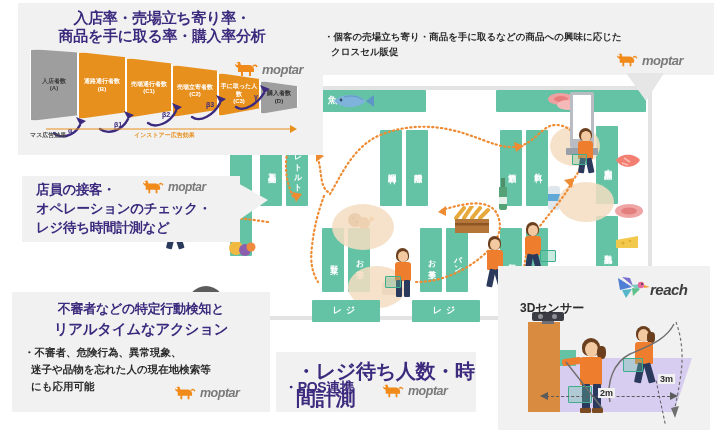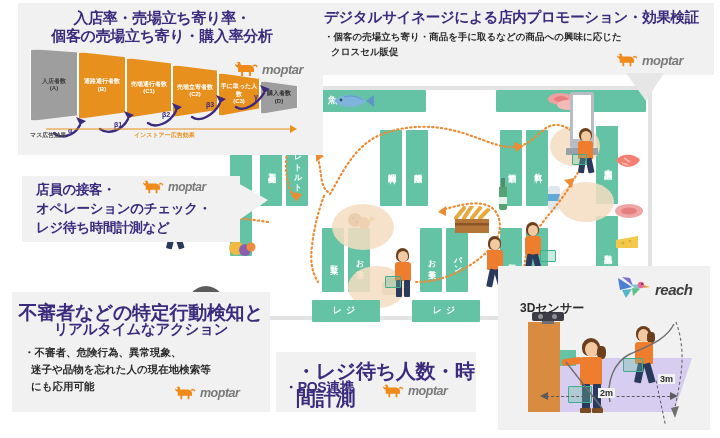--- a/index.html
+++ b/index.html
@@ -10,21 +10,21 @@
   }
   .panel{position:absolute;background:#f1f1f1;}
   .hd{color:#3b2a7d;font-weight:bold;letter-spacing:-0.3px;}
   .body-txt{color:#2b2b2b;font-weight:bold;font-family:Liberation Serif, serif;}
 
   
   .moptar{position:absolute;display:flex;align-items:center;gap:4px;}
   .moptar .wordmark{font-style:italic;font-weight:bold;color:#7a7a7a;letter-spacing:-0.5px;}
 
   
-  .reach{position:absolute;display:flex;align-items:center;gap:5px;}
+  .reach{position:absolute;display:flex;align-items:center;}
   .reach .wordmark{font-style:italic;font-weight:bold;color:#3d3d3d;letter-spacing:-0.5px;font-size:15px;}
 
   
   #funnel-chart{position:absolute;}
   .fn-stage{position:absolute;box-sizing:border-box;border:1px solid #ffffff;
             display:flex;align-items:center;justify-content:center;text-align:center;
             color:#ffffff;font-weight:bold;font-size:6px;line-height:1.25;}
   .fn-stage.gray{background:#9e9e9e;color:#3a3a3a;}
   .fn-stage.orange{background:#e8901d;}
   .greek{position:absolute;color:#3b2a7d;font-weight:bold;font-size:7px;}
@@ -315,21 +315,21 @@
     <span>レジ</span>
   </div>
   <div class="shelf horiz" style="left:284px;top:214px;width:36px;height:22px;font-size:9px;"></div>
 
   <div style="position:absolute;left:196px;top:236px;width:30px;height:22px;background:#ffffff;"></div>
 </div>
 
 <div class="panel" style="left:18px;top:3px;width:305px;height:152px;">
 
   <div class="hd" style="position:absolute;left:0;top:6px;width:288px;text-align:center;font-size:15px;">入店率・売場立ち寄り率・</div>
-  <div class="hd" style="position:absolute;left:0;top:24px;width:288px;text-align:center;font-size:15px;">個客の売場立ち寄り・購入率分析</div>
+  <div class="hd" style="position:absolute;left:0;top:24px;width:288px;text-align:center;font-size:15px;">商品を手に取る率・購入率分析</div>
 
   <div id="funnel-chart" style="left:12px;top:46px;width:268px;height:92px;">
 
     <div class="fn-stage gray" style="left:0px;top:0px;width:48px;height:72px;clip-path:polygon(0 0,100% 5%,100% 92%,0 100%);">
       <span style="display:block;">
         <span>入店者数</span><br>
         <span>(A)</span>
       </span>
     </div>
 
@@ -404,21 +404,20 @@
     <svg width="26" height="20" viewBox="0 0 26 20">
       <path d="M3 6 q2-4 5-3 l1 3 h8 q4 0 5 4 v3 h-3 v4 h-2 v-4 h-6 v4 h-2 v-4 h-3 v-4 q-2 -1 -3 -3 Z" fill="#f08a1b"></path>
       <circle cx="5" cy="5" r="1" fill="#ffffff"></circle>
       <path d="M21 7 q3-2 4 1" stroke="#f08a1b" stroke-width="1.6" fill="none"></path>
     </svg>
     <span class="wordmark" style="font-size:13px;">moptar</span>
   </div>
 </div>
 
 <div class="panel" style="left:314px;top:3px;width:400px;height:72px;">
-  <div class="hd" style="position:absolute;left:10px;top:5px;font-size:14.5px;">デジタルサイネージによる店内プロモーション・効果検証</div>
   <div class="body-txt" style="position:absolute;left:10px;top:28px;font-size:9.5px;">・個客の売場立ち寄り・商品を手に取るなどの商品への興味に応じた</div>
   <div class="body-txt" style="position:absolute;left:17px;top:43px;font-size:9.5px;">クロスセル販促</div>
   <div class="moptar" style="left:300px;top:48px;">
     <svg width="24" height="18" viewBox="0 0 26 20">
       <path d="M3 6 q2-4 5-3 l1 3 h8 q4 0 5 4 v3 h-3 v4 h-2 v-4 h-6 v4 h-2 v-4 h-3 v-4 q-2 -1 -3 -3 Z" fill="#f08a1b"></path>
       <circle cx="5" cy="5" r="1" fill="#ffffff"></circle>
       <path d="M21 7 q3-2 4 1" stroke="#f08a1b" stroke-width="1.6" fill="none"></path>
     </svg>
     <span class="wordmark" style="font-size:13px;">moptar</span>
   </div>
@@ -440,21 +439,21 @@
     </svg>
     <span class="wordmark" style="font-size:12px;">moptar</span>
   </div>
 </div>
 
 <svg style="position:absolute;left:236px;top:178px;" width="34" height="48" viewBox="0 0 34 48">
   <polygon points="0,4 32,22 0,44" fill="#f1f1f1"></polygon>
 </svg>
 
 <div class="panel" style="left:12px;top:292px;width:258px;height:120px;">
-  <div class="hd" style="position:absolute;left:0;top:8px;width:258px;text-align:center;font-size:19px;">不審者などの特定行動検知と</div>
+  <div class="hd" style="position:absolute;left:0;top:8px;width:258px;text-align:center;font-size:13px;">不審者などの特定行動検知と</div>
   <div class="hd" style="position:absolute;left:0;top:28px;width:258px;text-align:center;font-size:14.5px;">リアルタイムなアクション</div>
   <div class="body-txt" style="position:absolute;left:19px;top:71px;font-size:10.5px;">迷子や品物を忘れた人の現在地検索等</div>
   <div class="body-txt" style="position:absolute;left:12px;top:54px;font-size:10.5px;">・不審者、危険行為、異常現象、</div>
   <div class="body-txt" style="position:absolute;left:19px;top:88px;font-size:10.5px;">にも応用可能</div>
   <div class="moptar" style="left:160px;top:92px;">
     <svg width="24" height="18" viewBox="0 0 26 20">
       <path d="M3 6 q2-4 5-3 l1 3 h8 q4 0 5 4 v3 h-3 v4 h-2 v-4 h-6 v4 h-2 v-4 h-3 v-4 q-2 -1 -3 -3 Z" fill="#f08a1b"></path>
       <circle cx="5" cy="5" r="1" fill="#ffffff"></circle>
       <path d="M21 7 q3-2 4 1" stroke="#f08a1b" stroke-width="1.6" fill="none"></path>
     </svg>

